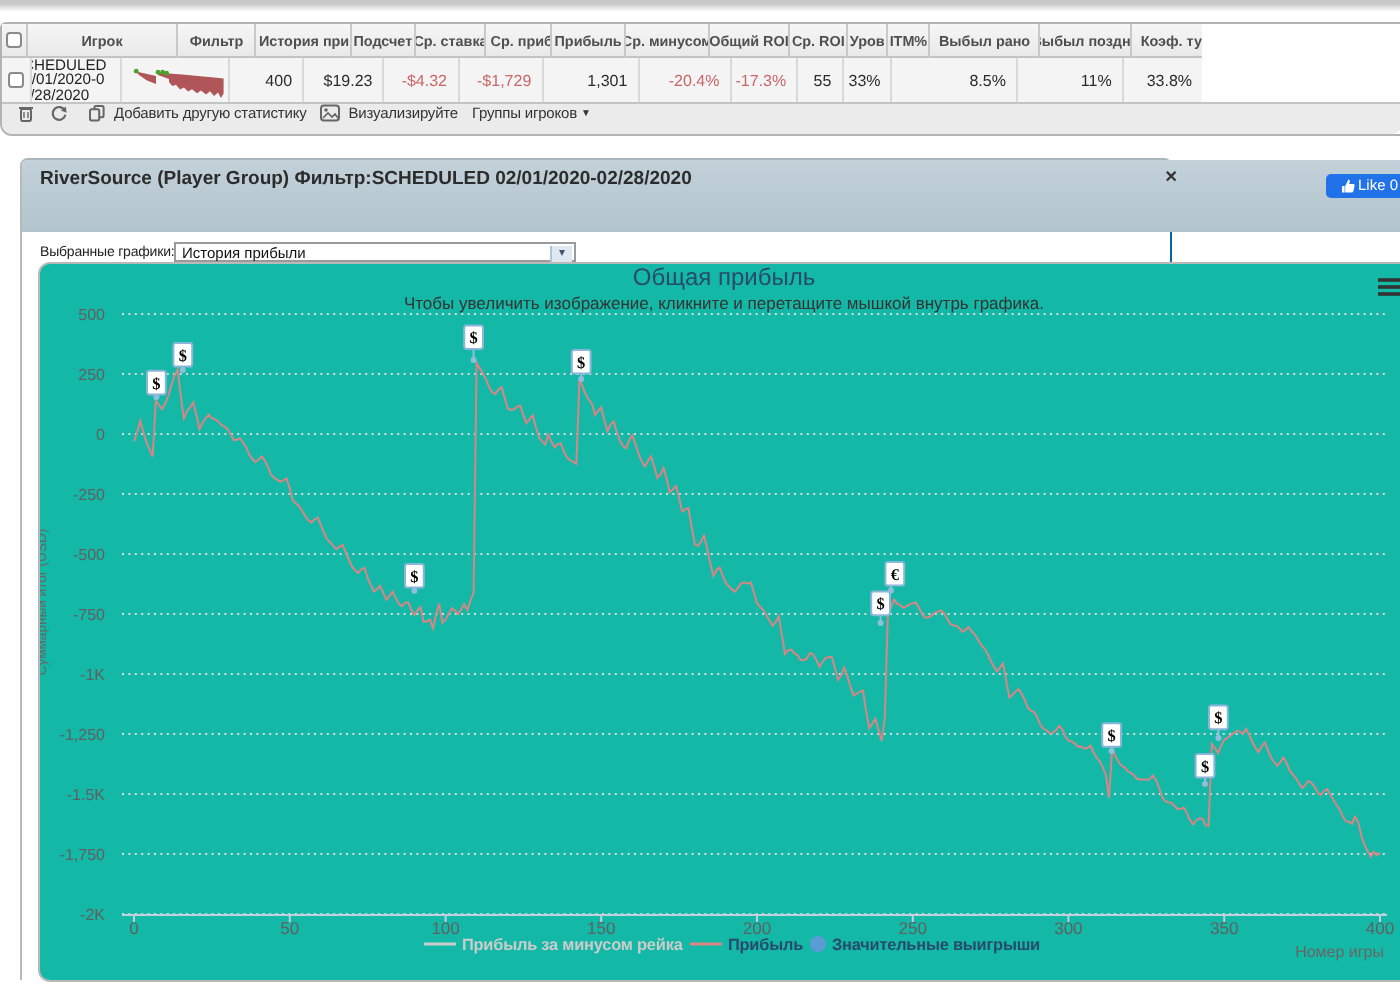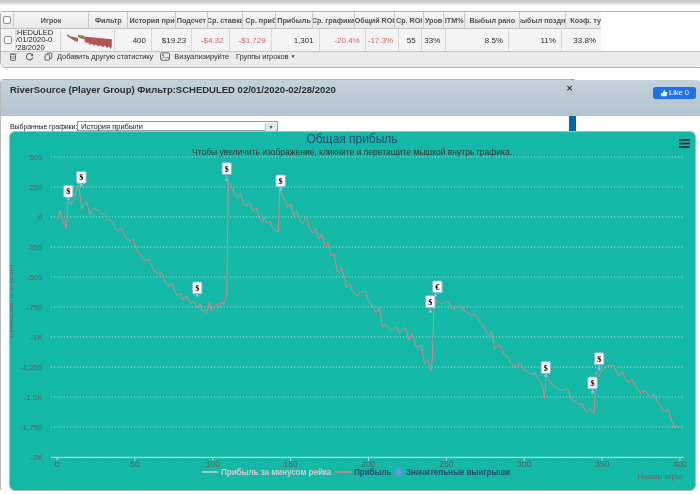--- a/index.html
+++ b/index.html
@@ -8,21 +8,21 @@
 .topstrip{left:0;top:0;width:700px;height:6px;background:linear-gradient(#c6c6c6 0%,#cbcbcb 35%,#ededed 75%,#ffffff 100%)}
 
 .tbl{left:0;top:11px;width:702px;border:1px solid #b3b3b3;border-radius:3px 0 0 6px;background:#fff}
 .trow{display:flex;width:600px}
 .th{background:linear-gradient(#f6f6f6,#e9e9e9);border-right:1px solid #c9c9c9;border-bottom:1px solid #c4c4c4;height:17px;font-size:7.2px;font-weight:bold;color:#4f4f4f;display:flex;align-items:center;justify-content:center;white-space:nowrap;overflow:hidden}
 .td{background:#f4f4f4;border-right:1px solid #d9d9d9;height:22px;font-size:8px;color:#2a2a2a;display:flex;align-items:center;justify-content:flex-end;padding-right:5px;white-space:nowrap;overflow:hidden;position:relative}
 .neg{color:#c96666}
 .toolbar{height:16px;background:#ebebeb;border-top:1px solid #c4c4c4;border-radius:0 0 5px 5px;display:flex;font-size:7.5px;color:#333;letter-spacing:-0.1px}
 .cb{width:8px;height:8px;border:1px solid #8a8a8a;border-radius:2px;background:#fff}
 
-.panel{left:0;top:79px;width:576px;height:411px;border-left:1px solid #b9b9b9;border-right:7px solid #0369a1;border-top:1px solid #a9b6bc;border-radius:4px 4px 0 0;background:#fff}
+.panel{left:10px;top:79px;width:576px;height:411px;border-left:1px solid #b9b9b9;border-right:1px solid #0369a1;border-top:1px solid #a9b6bc;border-radius:4px 4px 0 0;background:#fff}
 .phead{position:absolute;left:0;top:0;width:699px;height:36px;background:linear-gradient(#c3d1d9,#b2c4ce);border-radius:3px 3px 0 0}
 .ptitle{position:absolute;left:9px;top:4px;font-size:9.5px;font-weight:bold;color:#2c2c2c;letter-spacing:0px}
 .tabs{position:absolute;left:0px;bottom:0;height:15px;width:699px}
 .tab{position:absolute;bottom:0;height:14.5px;background:linear-gradient(#e3e7e9,#d9dee1);border:none;border-radius:2.5px 2.5px 0 0;font-size:7.2px;color:#434343;text-align:center;line-height:14.5px;white-space:nowrap}
 .tab.act{background:#fff;color:#222;height:15.5px;z-index:3}
 .selrow{position:absolute;left:9px;top:43px;font-size:7px;letter-spacing:-0.1px;color:#222}
 .selbox{position:absolute;left:76px;top:40.5px;width:201px;height:10.5px;border:1px solid #9a9a9a;background:#fff;font-size:7.5px;color:#111;line-height:10px;padding-left:3px}
 .selarr{position:absolute;right:1px;top:1px;width:11px;height:9px;background:#dfe9f3;border-left:1px solid #b0c4d8;text-align:center;line-height:8px;font-size:6px;color:#456}
 .chartbox{position:absolute;left:8px;top:51px;width:687px;height:360px;border:1px solid #b9b9b9;border-radius:6px;background:#14b8a6}
 .likebtn{position:absolute;right:4px;top:7px;width:43px;height:12px;background:#2172e8;border-radius:2.5px;color:#fff;font-size:7.5px;font-weight:normal;text-align:center;line-height:12px}
@@ -35,21 +35,21 @@
   <div class="th" style="width:15px">
         <span class="cb"></span>
       </div>
   <div class="th" style="width:88px">Игрок</div>
   <div class="th" style="width:46px">Фильтр</div>
   <div class="th" style="width:55px;justify-content:flex-start;padding-left:1px">История прибыли</div>
   <div class="th" style="width:38px">Подсчет</div>
   <div class="th" style="width:41px">Ср. ставка</div>
   <div class="th" style="width:38px;justify-content:flex-start;padding-left:2px">Ср. прибыль</div>
   <div class="th" style="width:43px">Прибыль</div>
-  <div class="th" style="width:49px">Ср. графика</div>
+  <div class="th" style="width:49px">Ср. минусом</div>
   <div class="th" style="width:47px">Общий ROI</div>
   <div class="th" style="width:34px">Ср. ROI</div>
   <div class="th" style="width:23px">Уров</div>
   <div class="th" style="width:25px">ITM%</div>
   <div class="th" style="width:64px">Выбыл рано</div>
   <div class="th" style="width:54px">Выбыл поздно</div>
   <div class="th" style="width:40px;border-right:none;justify-content:flex-start;padding-left:4px">Коэф. турнира</div>
  </div>
  <div class="trow">
   <div class="td" style="width:15px;justify-content:center;padding-right:0">

